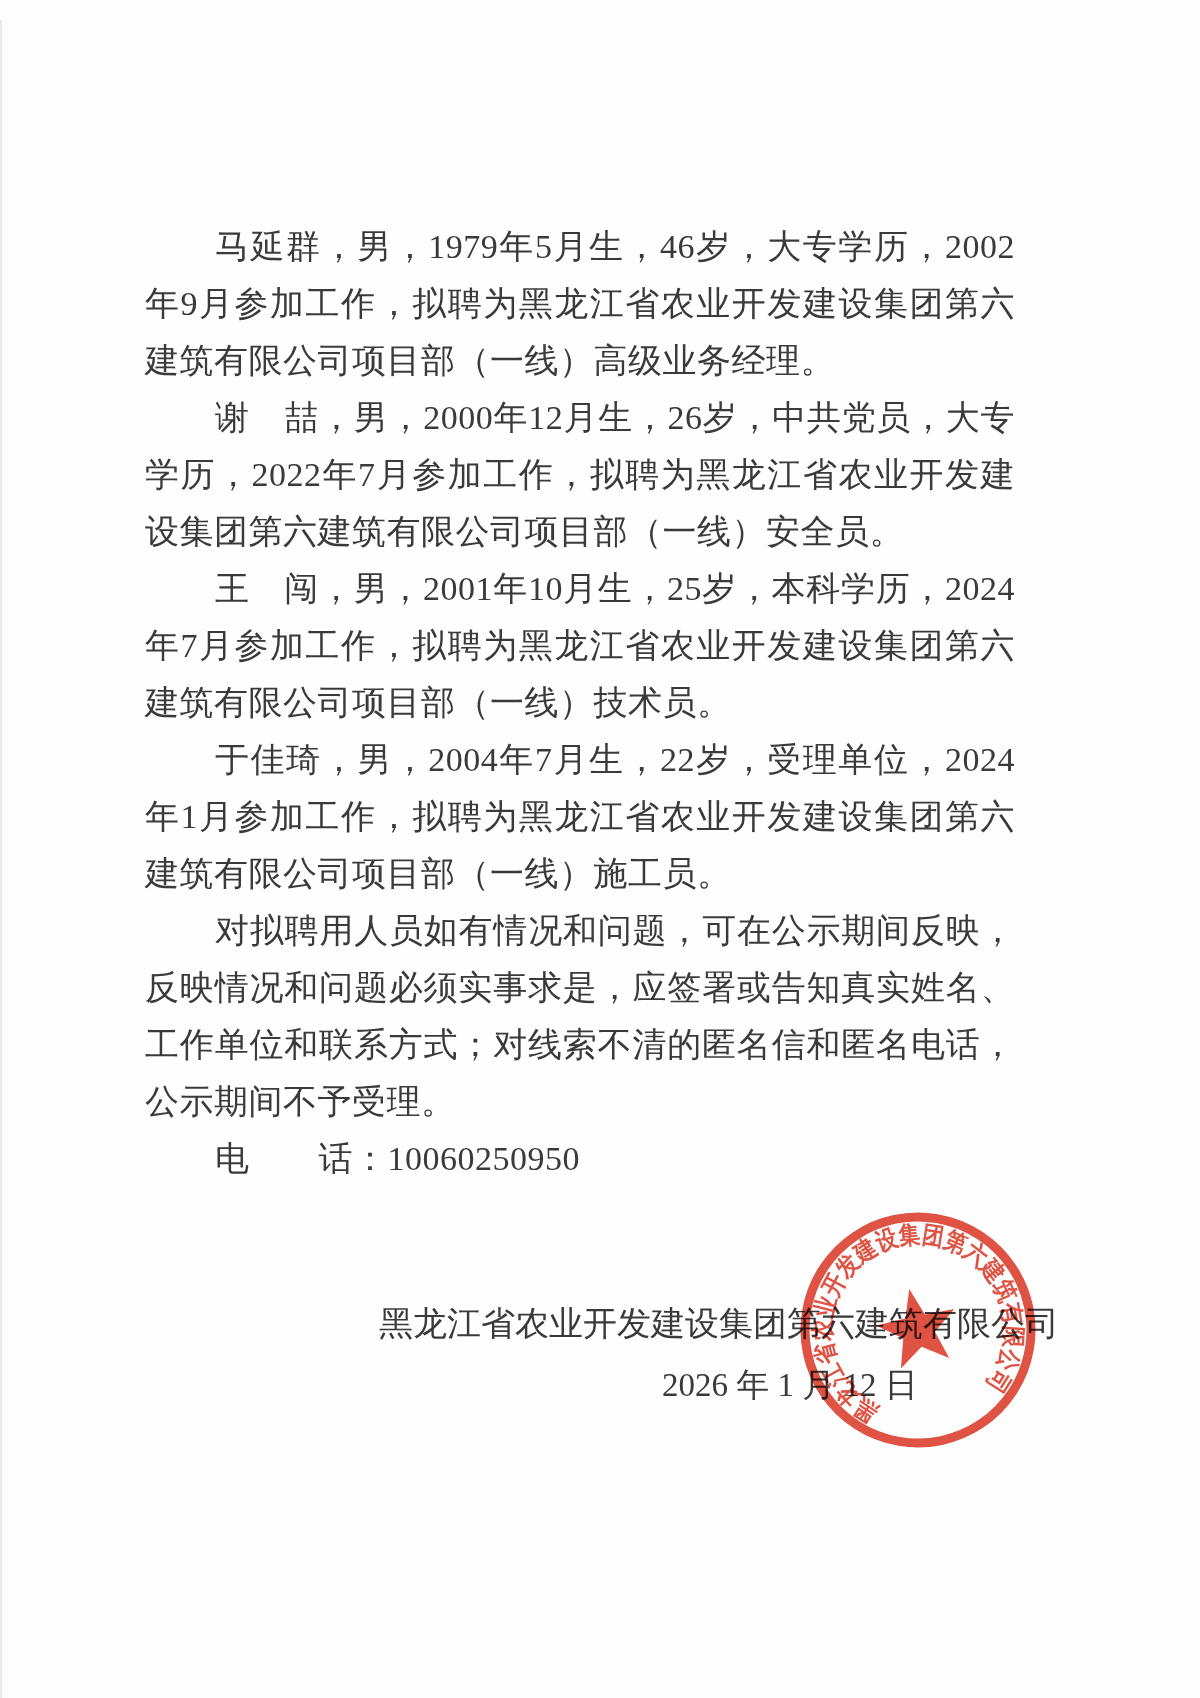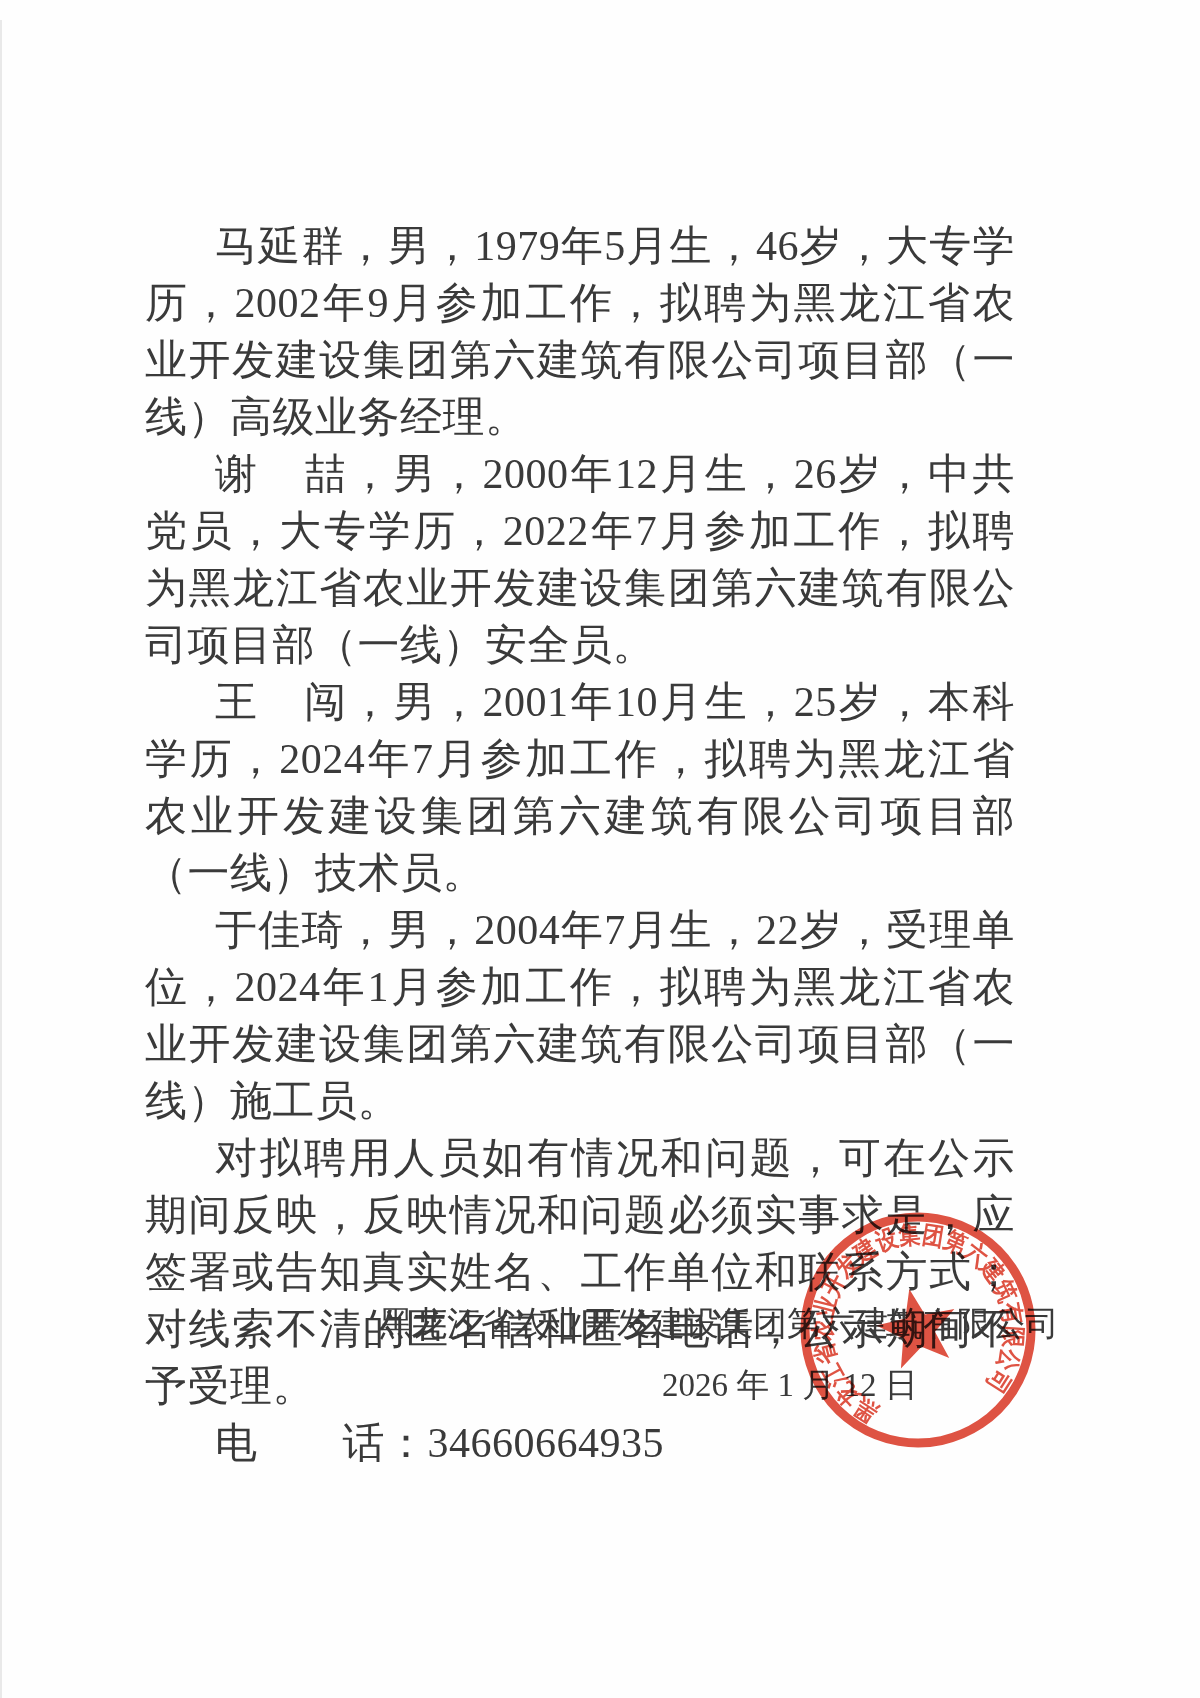--- a/index.html
+++ b/index.html
@@ -23,21 +23,21 @@
     background: #e9e9e9;
   }
   .text-column {
     position: absolute;
     left: 145px;
     top: 218px;
     width: 870px;
   }
   .text-column p {
     margin: 0;
-    font-size: 42px;
+    font-size: 34px;
     line-height: 57px;
     letter-spacing: 0.5px;
     text-align: justify;
     text-justify: inter-character;
     text-indent: 70px;
     word-break: break-all;
   }
   .contact-line {
     margin: 0;
     font-size: 34px;
@@ -84,21 +84,21 @@
 
 <div class="page">
   <div class="scan-edge"></div>
 
   <div class="text-column">
     <p>马延群，男，1979年5月生，46岁，大专学历，2002年9月参加工作，拟聘为黑龙江省农业开发建设集团第六建筑有限公司项目部（一线）高级业务经理。</p>
     <p>谢　喆，男，2000年12月生，26岁，中共党员，大专学历，2022年7月参加工作，拟聘为黑龙江省农业开发建设集团第六建筑有限公司项目部（一线）安全员。</p>
     <p>王　闯，男，2001年10月生，25岁，本科学历，2024年7月参加工作，拟聘为黑龙江省农业开发建设集团第六建筑有限公司项目部（一线）技术员。</p>
     <p>于佳琦，男，2004年7月生，22岁，受理单位，2024年1月参加工作，拟聘为黑龙江省农业开发建设集团第六建筑有限公司项目部（一线）施工员。</p>
     <p>对拟聘用人员如有情况和问题，可在公示期间反映，反映情况和问题必须实事求是，应签署或告知真实姓名、工作单位和联系方式；对线索不清的匿名信和匿名电话，公示期间不予受理。</p>
-    <p class="contact-line">电　　话：34660664935</p>
+    <p class="contact-line">电　　话：10060250950</p>
   </div>
 
   <div class="signature-company">黑龙江省农业开发建设集团第六建筑有限公司</div>
   <div class="signature-date">2026 年 1 月 12 日</div>
 
   <svg class="seal" viewBox="0 0 246 246" xmlns="http://www.w3.org/2000/svg">
     <circle cx="123" cy="123" r="113" fill="none" stroke="#dd4433" stroke-width="9"></circle>
     <polygon fill="#dd4433" points="123,81 133,109.2 162.9,110 139.2,128.3 147.7,157 123,140 98.3,157 106.8,128.3 83.1,110 113,109.2"></polygon>
     <path id="sealTextArc" d="M 69.4 191.6 A 87 87 0 1 1 176.6 191.6" fill="none"></path>
     <text fill="#dd4433" font-size="25" textLength="430" lengthAdjust="spacingAndGlyphs">

